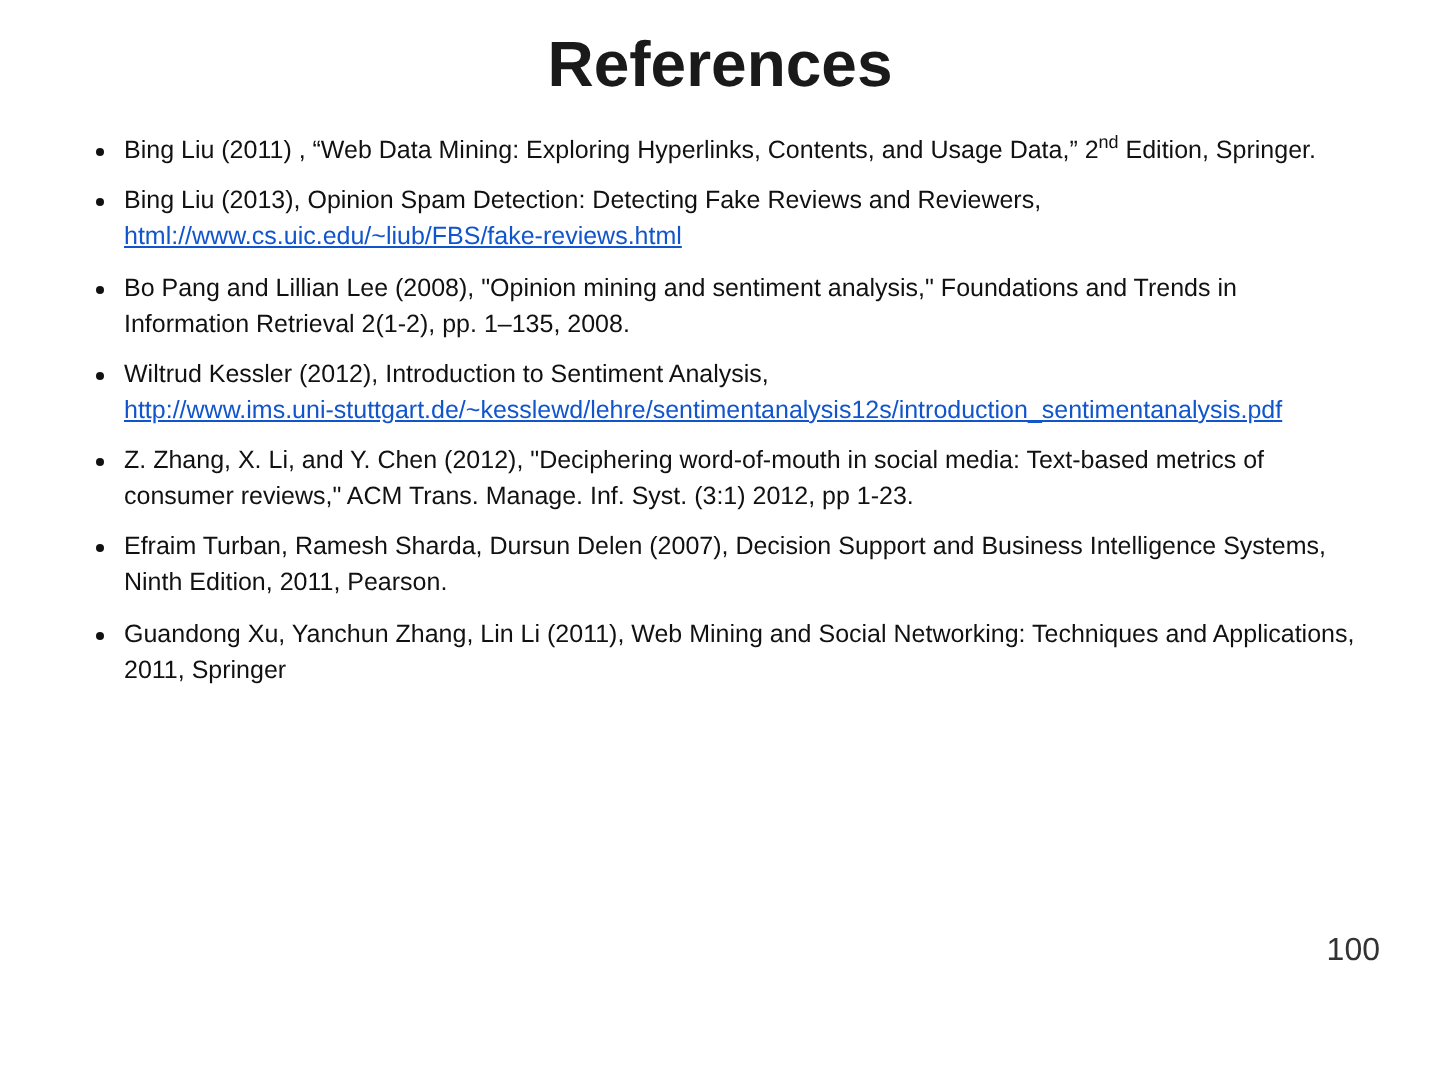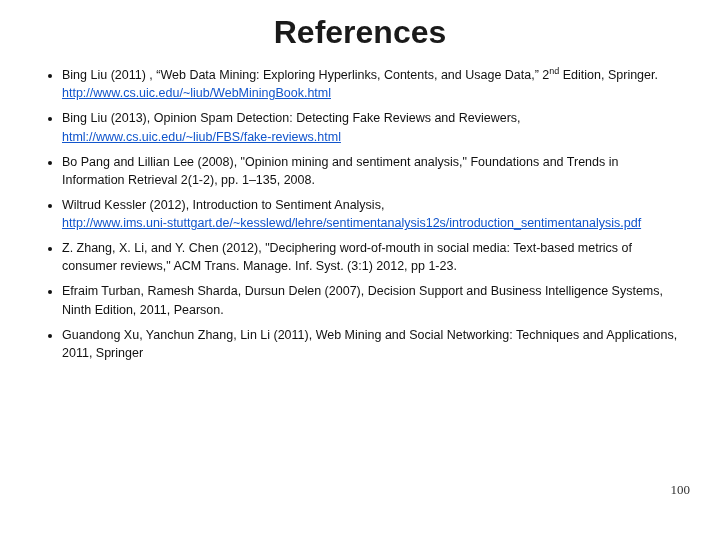--- a/index.html
+++ b/index.html
@@ -48,43 +48,42 @@
       color: #111111;
     }
 
     .link {
       color: #1155cc;
       text-decoration: underline;
     }
 
     .page-number {
       position: absolute;
-      bottom: 6px;
+      bottom: 19px;
       right: 30px;
-      font-family: Liberation Serif, serif;
-      font-size: 13px;
+      font-family: Liberation Sans, sans-serif;
+      font-size: 16px;
       color: #333333;
     }
 
     sup {
       font-size: 9px;
     }
   </style>
 </head>
 <body>
 
 <div class="page">
   <div class="title">References</div>
 
   <ul class="references-list">
 
     <li>
       Bing Liu (2011) , “Web Data Mining: Exploring Hyperlinks, Contents, and Usage Data,” 2<sup>nd</sup>
       Edition, Springer.<br>
-      <span class="link">http://www.cs.uic.edu/~liub/WebMiningBook.html</span>
     </li>
 
     <li>
       Bing Liu (2013), Opinion Spam Detection: Detecting Fake Reviews and Reviewers,<br>
       <span class="link">html://www.cs.uic.edu/~liub/FBS/fake-reviews.html</span>
     </li>
 
     <li>
       Bo Pang and Lillian Lee (2008), "Opinion mining and sentiment analysis," Foundations and Trends in Information Retrieval 2(1-2), pp. 1–135, 2008.
     </li>

